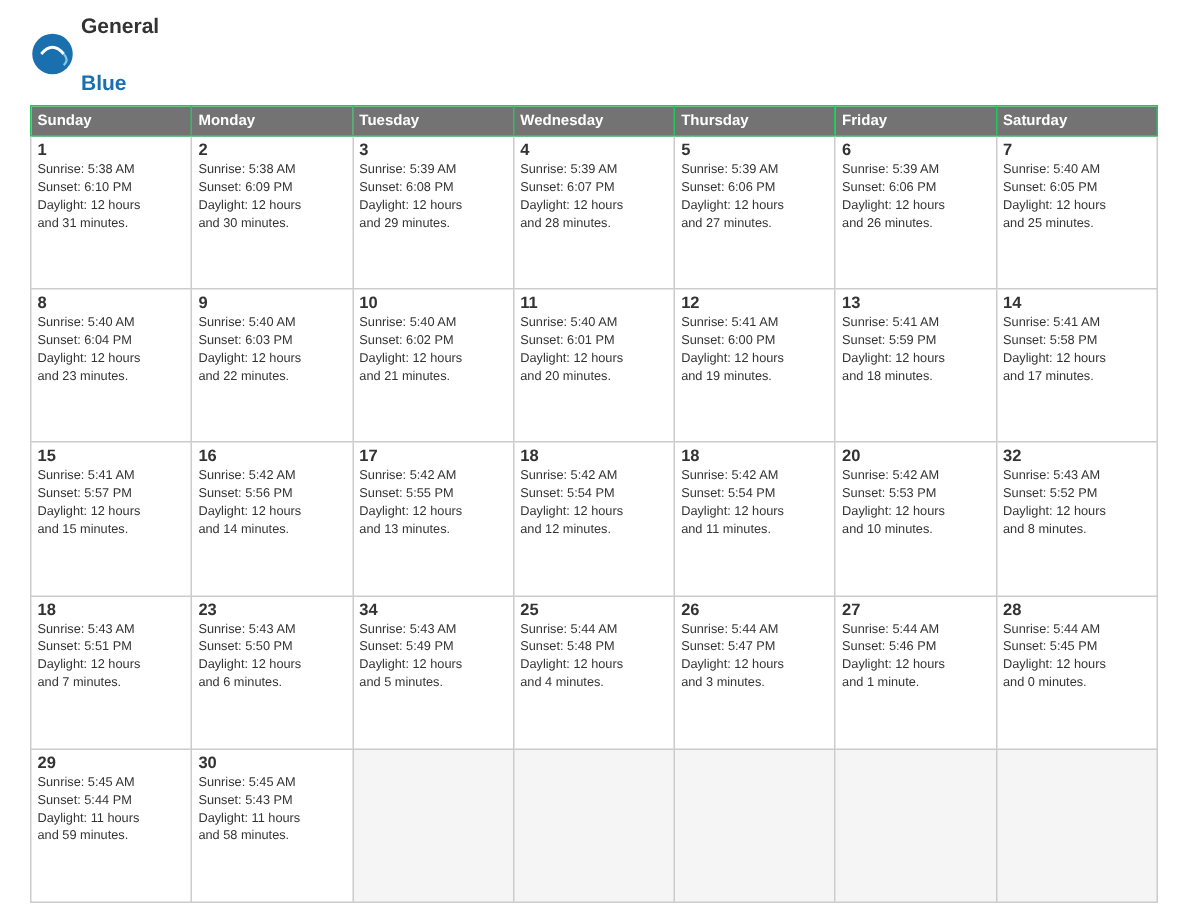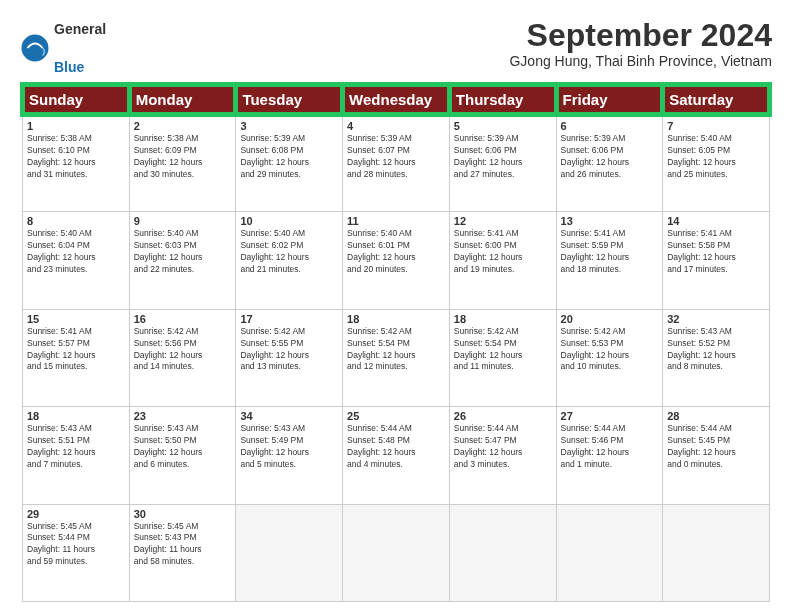--- a/index.html
+++ b/index.html
@@ -6,21 +6,21 @@
     body {
       font-family: Arial, sans-serif;
       background: #fff;
       width: 792px;
       height: 612px;
       overflow: hidden;
     }
     .page {
       width: 792px;
       height: 612px;
-      padding: 18px 20px 10px 20px;
+      padding: 6px 20px 10px 20px;
       display: flex;
       flex-direction: column;
       justify-content: space-between;
     }
     .header {
       display: flex;
       align-items: flex-start;
       justify-content: space-between;
       margin-bottom: 8px;
     }
@@ -63,27 +63,27 @@
       font-size: 14px;
       color: #333;
     }
     .calendar {
       flex: 1;
       border-collapse: collapse;
       width: 100%;
       table-layout: fixed;
     }
     .calendar th {
-      background-color: #7f1d1d;
+      background-color: #737373;
       color: #fff;
-      font-size: 15px;
+      font-size: 10px;
       font-weight: bold;
       padding: 4px 4px;
       text-align: left;
-      border: 5px solid #22c55e;
+      border: 1px solid #22c55e;
     }
     .calendar td {
       border: 1px solid #ccc;
       vertical-align: top;
       padding: 3px 4px;
       font-size: 9px;
       color: #333;
       height: 80px;
     }
     .calendar td.empty {
@@ -110,24 +110,20 @@
       <svg class="logo-icon" viewBox="0 0 40 40">
         <circle cx="20" cy="20" r="18" fill="#1a6faf"></circle>
         <path d="M10 20 Q20 8 30 20" fill="none" stroke="white" stroke-width="2.5"></path>
         <path d="M30 20 Q35 25 30 30" fill="none" stroke="#7ec8e3" stroke-width="2"></path>
       </svg>
       <div class="logo-text">
         <span class="logo-general">General</span>
         <span class="logo-blue">Blue</span>
       </div>
     </div>
-    <div class="title-section">
-      <div class="month-title">September 2024</div>
-      <div class="location">GJong Hung, Thai Binh Province, Vietnam</div>
-    </div>
   </div>
 
   <table class="calendar">
     <thead>
       <tr>
         <th>Sunday</th>
         <th>Monday</th>
         <th>Tuesday</th>
         <th>Wednesday</th>
         <th>Thursday</th>

